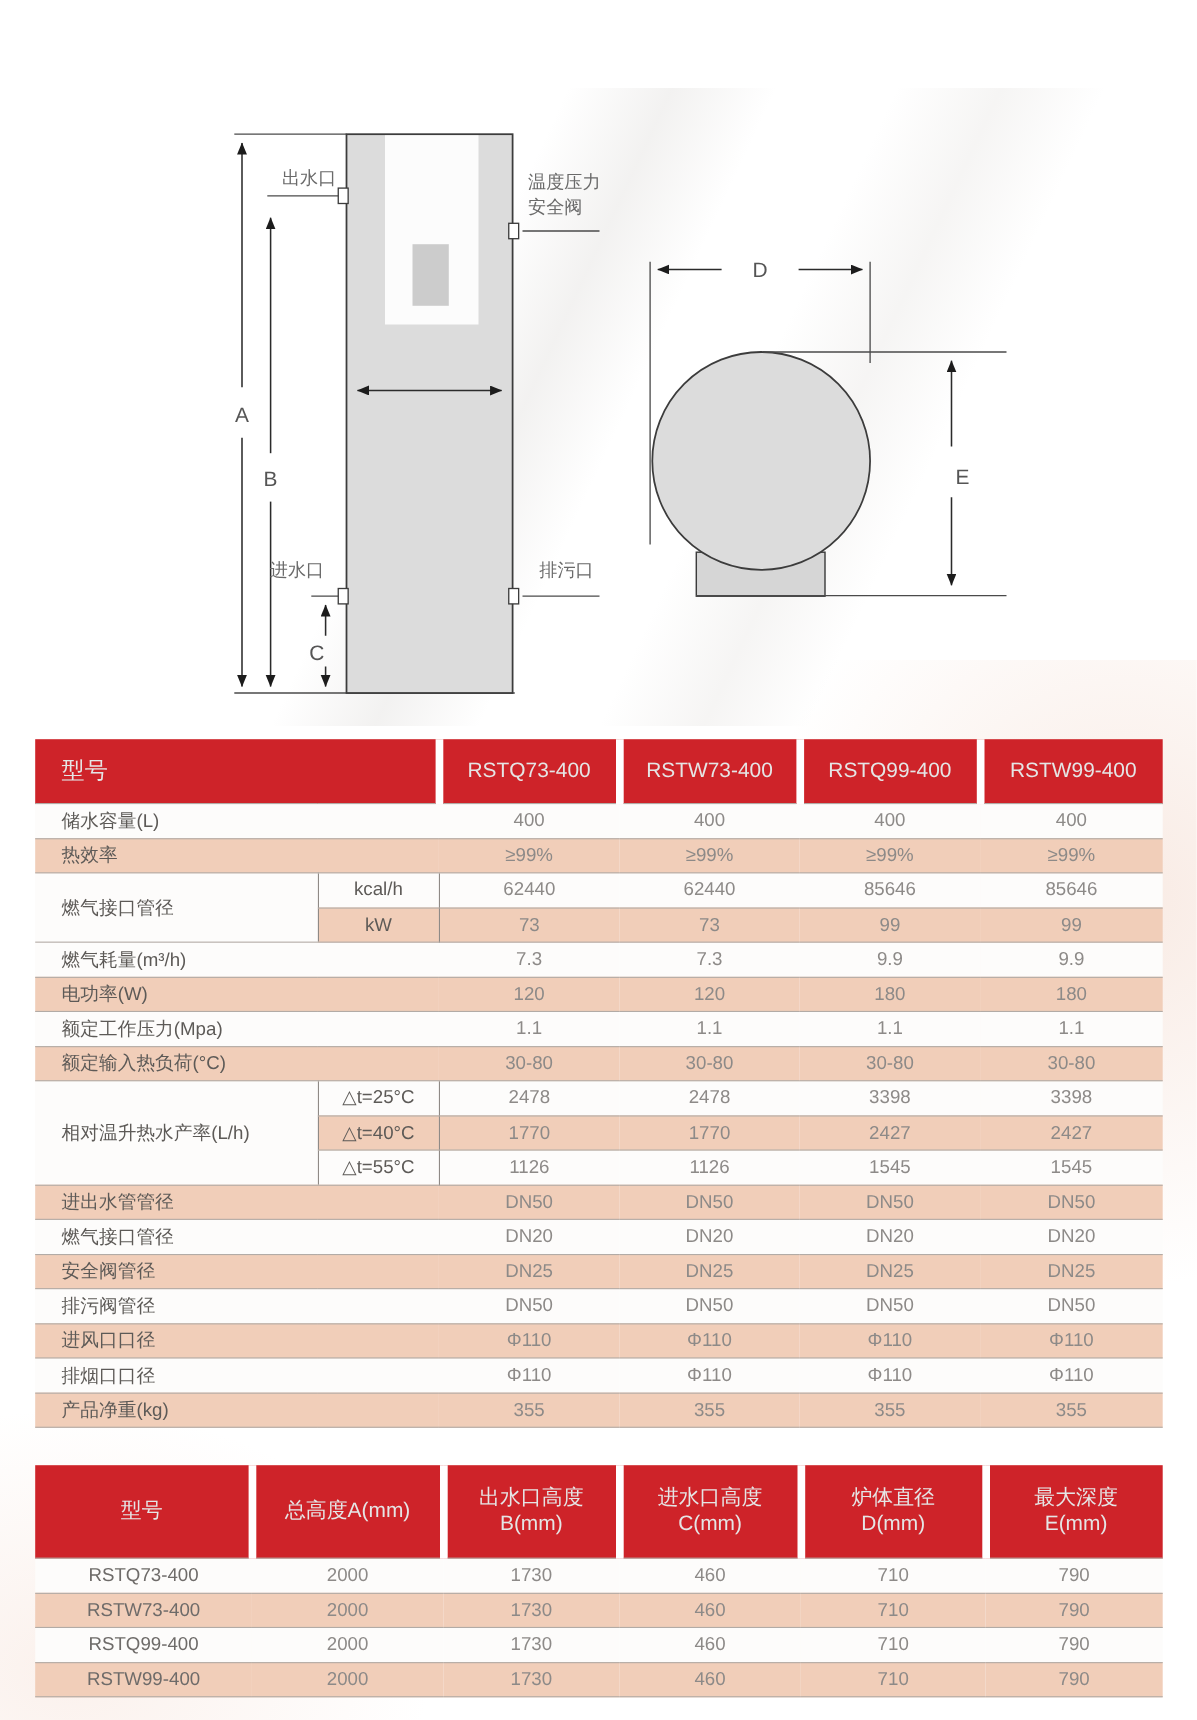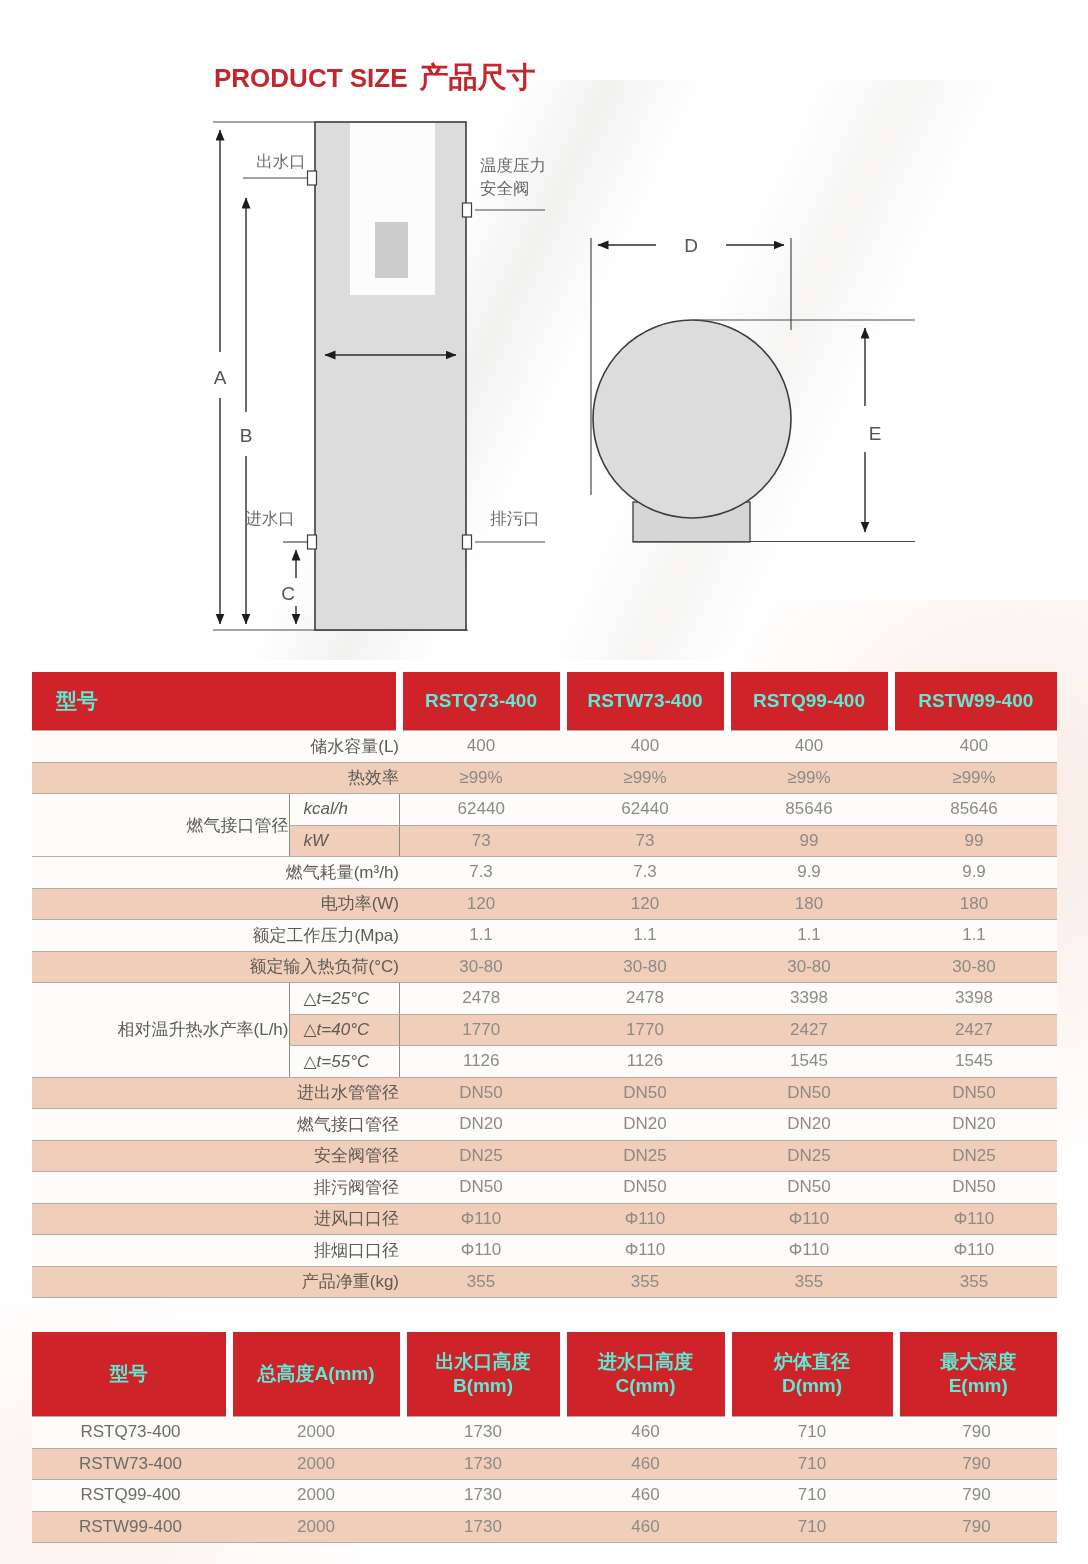--- a/index.html
+++ b/index.html
@@ -22,47 +22,44 @@
 
   .diagram { position:absolute; left:178px; top:100px; }
   .diagram text { fill:#6a6a6a; font-size:16.5px; font-family:inherit; }
   .diagram text.dim { fill:#555; font-size:19px; }
   .dline { stroke:#2b2b2b; stroke-width:1.4; fill:none; }
   .xline { stroke:#4a4a4a; stroke-width:1.2; fill:none; }
 
   table { border-collapse:collapse; table-layout:fixed; position:absolute; background:transparent; }
   .spec { left:32px; top:672px; width:1025px; }
   .size { left:32px; top:1332px; width:1025px; }
-  th { background:var(--red,#ce2329); color:#5eead4; font-weight:bold; font-size:19px;
+  th { background:var(--red,#ce2329); color:#e5e5e5; font-weight:normal; font-size:19px;
        border-right:7px solid #fff; text-align:center; vertical-align:middle; line-height:1.25; }
   th:last-child { border-right:none; }
   .spec th { height:56px; }
   .size th { height:82px; }
   th.mhead { text-align:left; padding-left:24px; font-size:21px; }
   tbody tr { height:31.5px; }
   tbody td { border-top:1px solid #b2aba6; border-bottom:1px solid #b2aba6;
              font-size:17px; color:#8d8a88; text-align:center; vertical-align:middle;
              background:#fdfcfb; padding:0; }
   tr.shade td { background:var(--shade,#f1ceb9); }
-  td.label { text-align:right; padding-left:24px; color:#5d5a57; }
-  td.sub   { text-align:left; padding-left:14px; color:#5d5a57;
-             border-left:1.5px solid #8f8a86; border-right:1.5px solid #8f8a86;font-style:italic; }
+  td.label { text-align:left; padding-left:24px; color:#5d5a57; }
+  td.sub   { text-align:center; color:#5d5a57;
+             border-left:1.5px solid #8f8a86; border-right:1.5px solid #8f8a86; }
   .size td.model { color:#6e6b69; }
 </style>
 </head>
 <body>
 
 <div class="sheet" style="--accent: #c4262c; --red: #ce2329; --shade: #f1ceb9;">
   <div class="wash wash1"></div>
   <div class="wash wash2"></div>
   <div class="wash wash3"></div>
 
-  <div class="title">
-    <span class="en">PRODUCT SIZE</span><span class="zh">产品尺寸</span>
-  </div>
 
   <svg class="diagram" width="745" height="545" viewBox="0 0 745 545">
     <defs>
       <marker id="ah" orient="auto-start-reverse" markerUnits="userSpaceOnUse" markerWidth="12" markerHeight="10" refX="10.5" refY="4.5">
         <path d="M0 0 L11 4.5 L0 9 Z" fill="#1c1c1c"></path>
       </marker>
     </defs>
 
     <path class="xline" d="M35 22 H137"></path>
     <path class="xline" d="M35 530 H290"></path>

